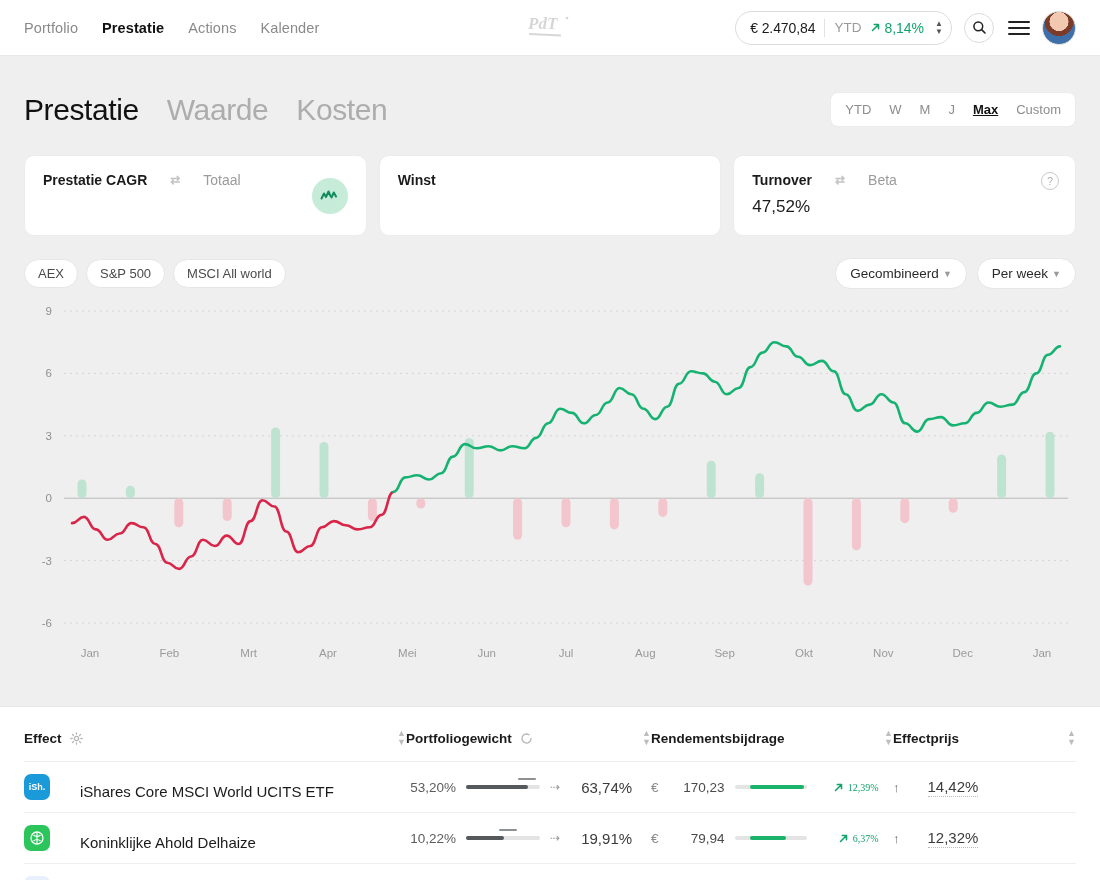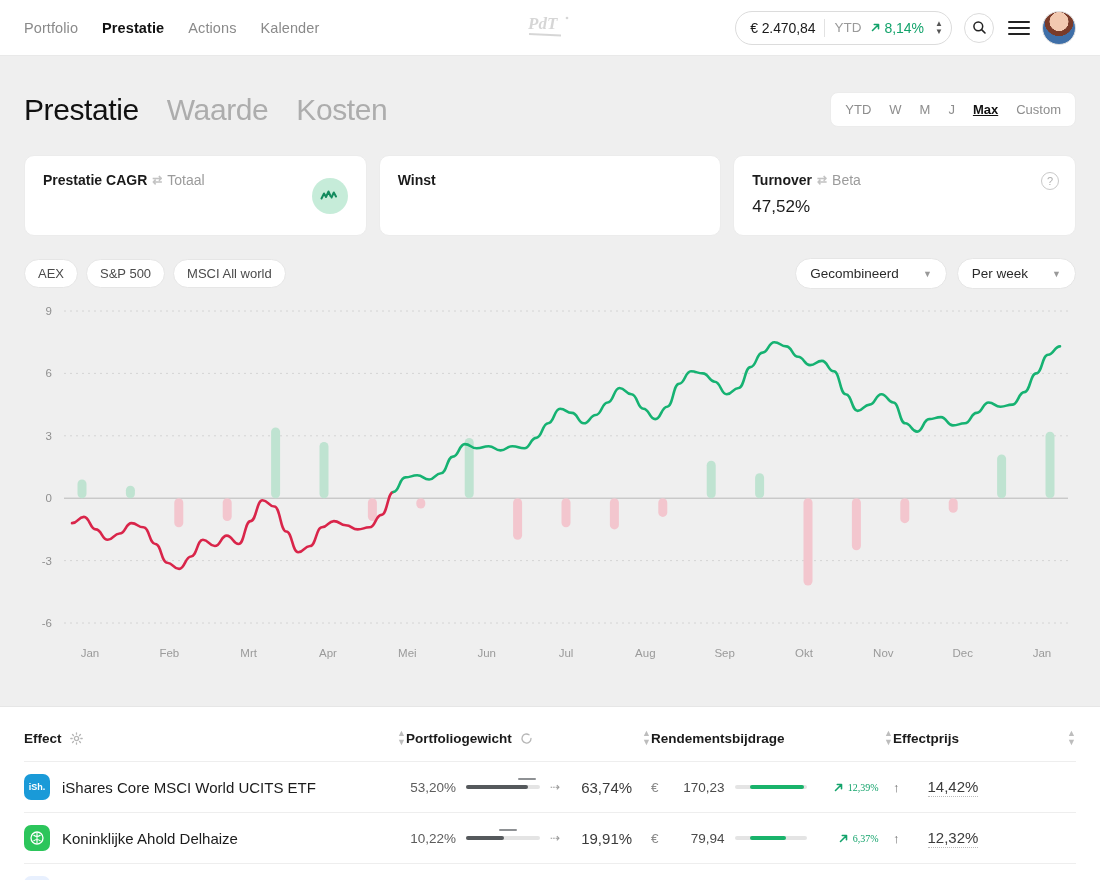--- a/index.html
+++ b/index.html
@@ -79,21 +79,21 @@
   }
   .range-btn.active { color: #111; font-weight: 700; text-decoration: underline; }
 
   
   .cards { display: flex; gap: 12px; margin-top: 22px; }
   .card {
     flex: 1; background: #fff; border-radius: 10px;
     padding: 16px 18px 18px; position: relative; min-height: 72px;
     border: 1px solid #ececec;
   }
-  .card-title { font-size: 14px; color: #1b1b1b; font-weight: 600; display: flex; align-items: center; gap: 5px; }
+  .card-title { font-size: 14px; color: #1b1b1b; font-weight: 600; display: flex; align-items: center; gap: 23px; }
   .card-title .alt { color: #9b9b9b; font-weight: 400; }
   .swap-icon { color: #c3c3c3; font-size: 12px; }
   .card-value { margin-top: 9px; font-size: 17px; color: #1b1b1b; display: flex; align-items: center; gap: 6px; }
   .card-value.pos { color: #13a36b; }
   .card-badge {
     position: absolute; right: 18px; top: 50%; transform: translateY(-50%);
     width: 36px; height: 36px; border-radius: 50%; background: #c6ecd9;
     display: flex; align-items: center; justify-content: center;
   }
   .help-icon {
@@ -108,21 +108,21 @@
   .chart-controls { display: flex; align-items: center; margin-top: 22px; }
   .chips { display: flex; gap: 8px; }
   .chip {
     background: #fff; border: 1px solid #e6e6e6; border-radius: 16px;
     font-size: 13px; color: #4b4b4b; padding: 6px 13px; cursor: pointer;
   }
   .selects { margin-left: auto; display: flex; gap: 10px; }
   .select {
     background: #fff; border: 1px solid #e6e6e6; border-radius: 16px;
     font-size: 13.5px; color: #2a2a2a; padding: 7px 14px;
-    display: flex; align-items: center; gap: 24px; cursor: pointer;
+    display: flex; align-items: center; gap: 4px; cursor: pointer;
   }
   .caret { color: #999; font-size: 9px; }
 
   
   .chart-area { position: relative; height: 375px; margin-top: 14px; }
   .chart-svg { display: block; }
   .ytick { font-size: 11.5px; fill: #8f8f8f; }
   .xtick { font-size: 11.5px; fill: #9a9a9a; text-anchor: middle; }
 
   
@@ -133,21 +133,21 @@
   table { width: 100%; border-collapse: collapse; }
   thead th {
     font-size: 13.5px; color: #1b1b1b; font-weight: 600;
     text-align: left; padding: 22px 0 14px; white-space: nowrap;
   }
   .th-inner { display: flex; align-items: center; gap: 8px; }
   .sort-ico { margin-left: auto; color: #bdbdbd; font-size: 9px; line-height: 9px; display: flex; flex-direction: column; }
   tbody tr { border-top: 1px solid #eee; }
   tbody td { padding: 12px 0; vertical-align: middle; }
 
-  .eff-cell { display: flex; align-items: center; gap: 12px; }
+  .eff-cell { display: flex; align-items: flex-end; gap: 30px; }
   .eff-logo {
     width: 26px; height: 26px; border-radius: 7px; flex: none;
     display: flex; align-items: center; justify-content: center;
     font-size: 9px; font-weight: 700; color: #fff;
   }
   .eff-name { font-size: 15px; color: #1b1b1b; }
 
   .wt-cell { display: flex; align-items: center; gap: 10px; font-size: 13.5px; color: #5c5c5c; }
   .wt-val { width: 50px; text-align: right; }
   .bar-track { position: relative; width: 74px; height: 4px; background: #e4e4e4; border-radius: 2px; }

